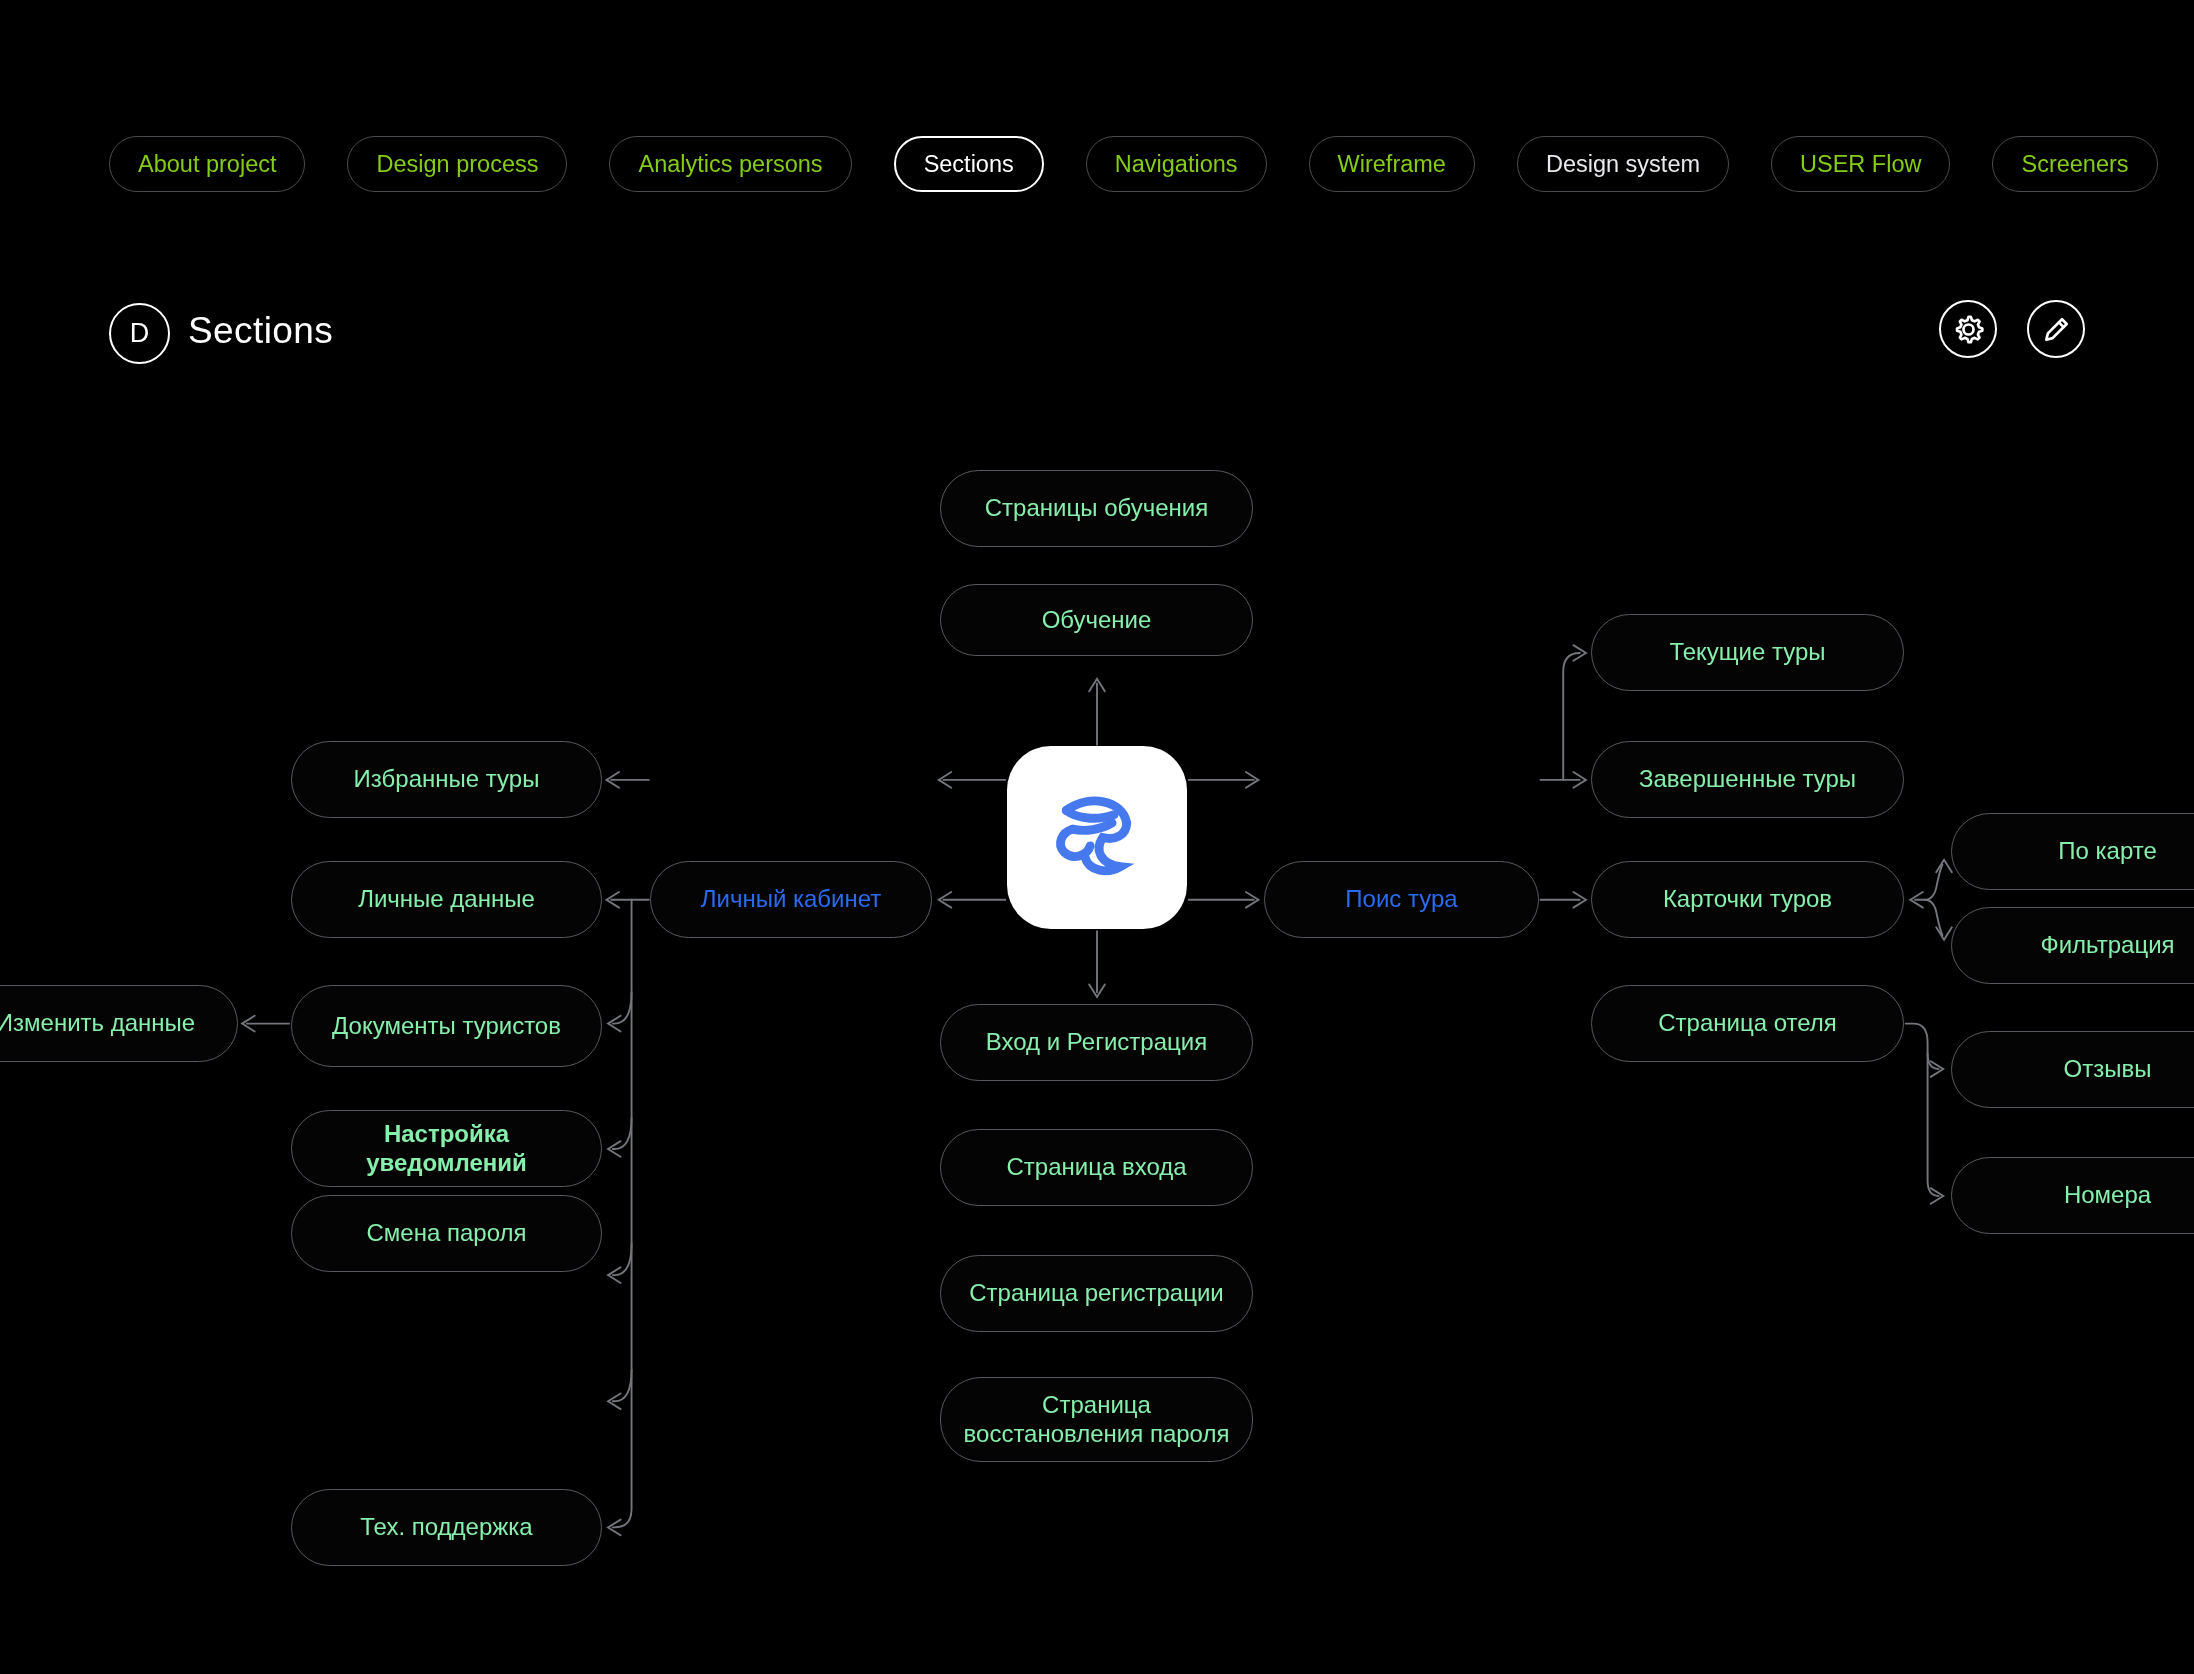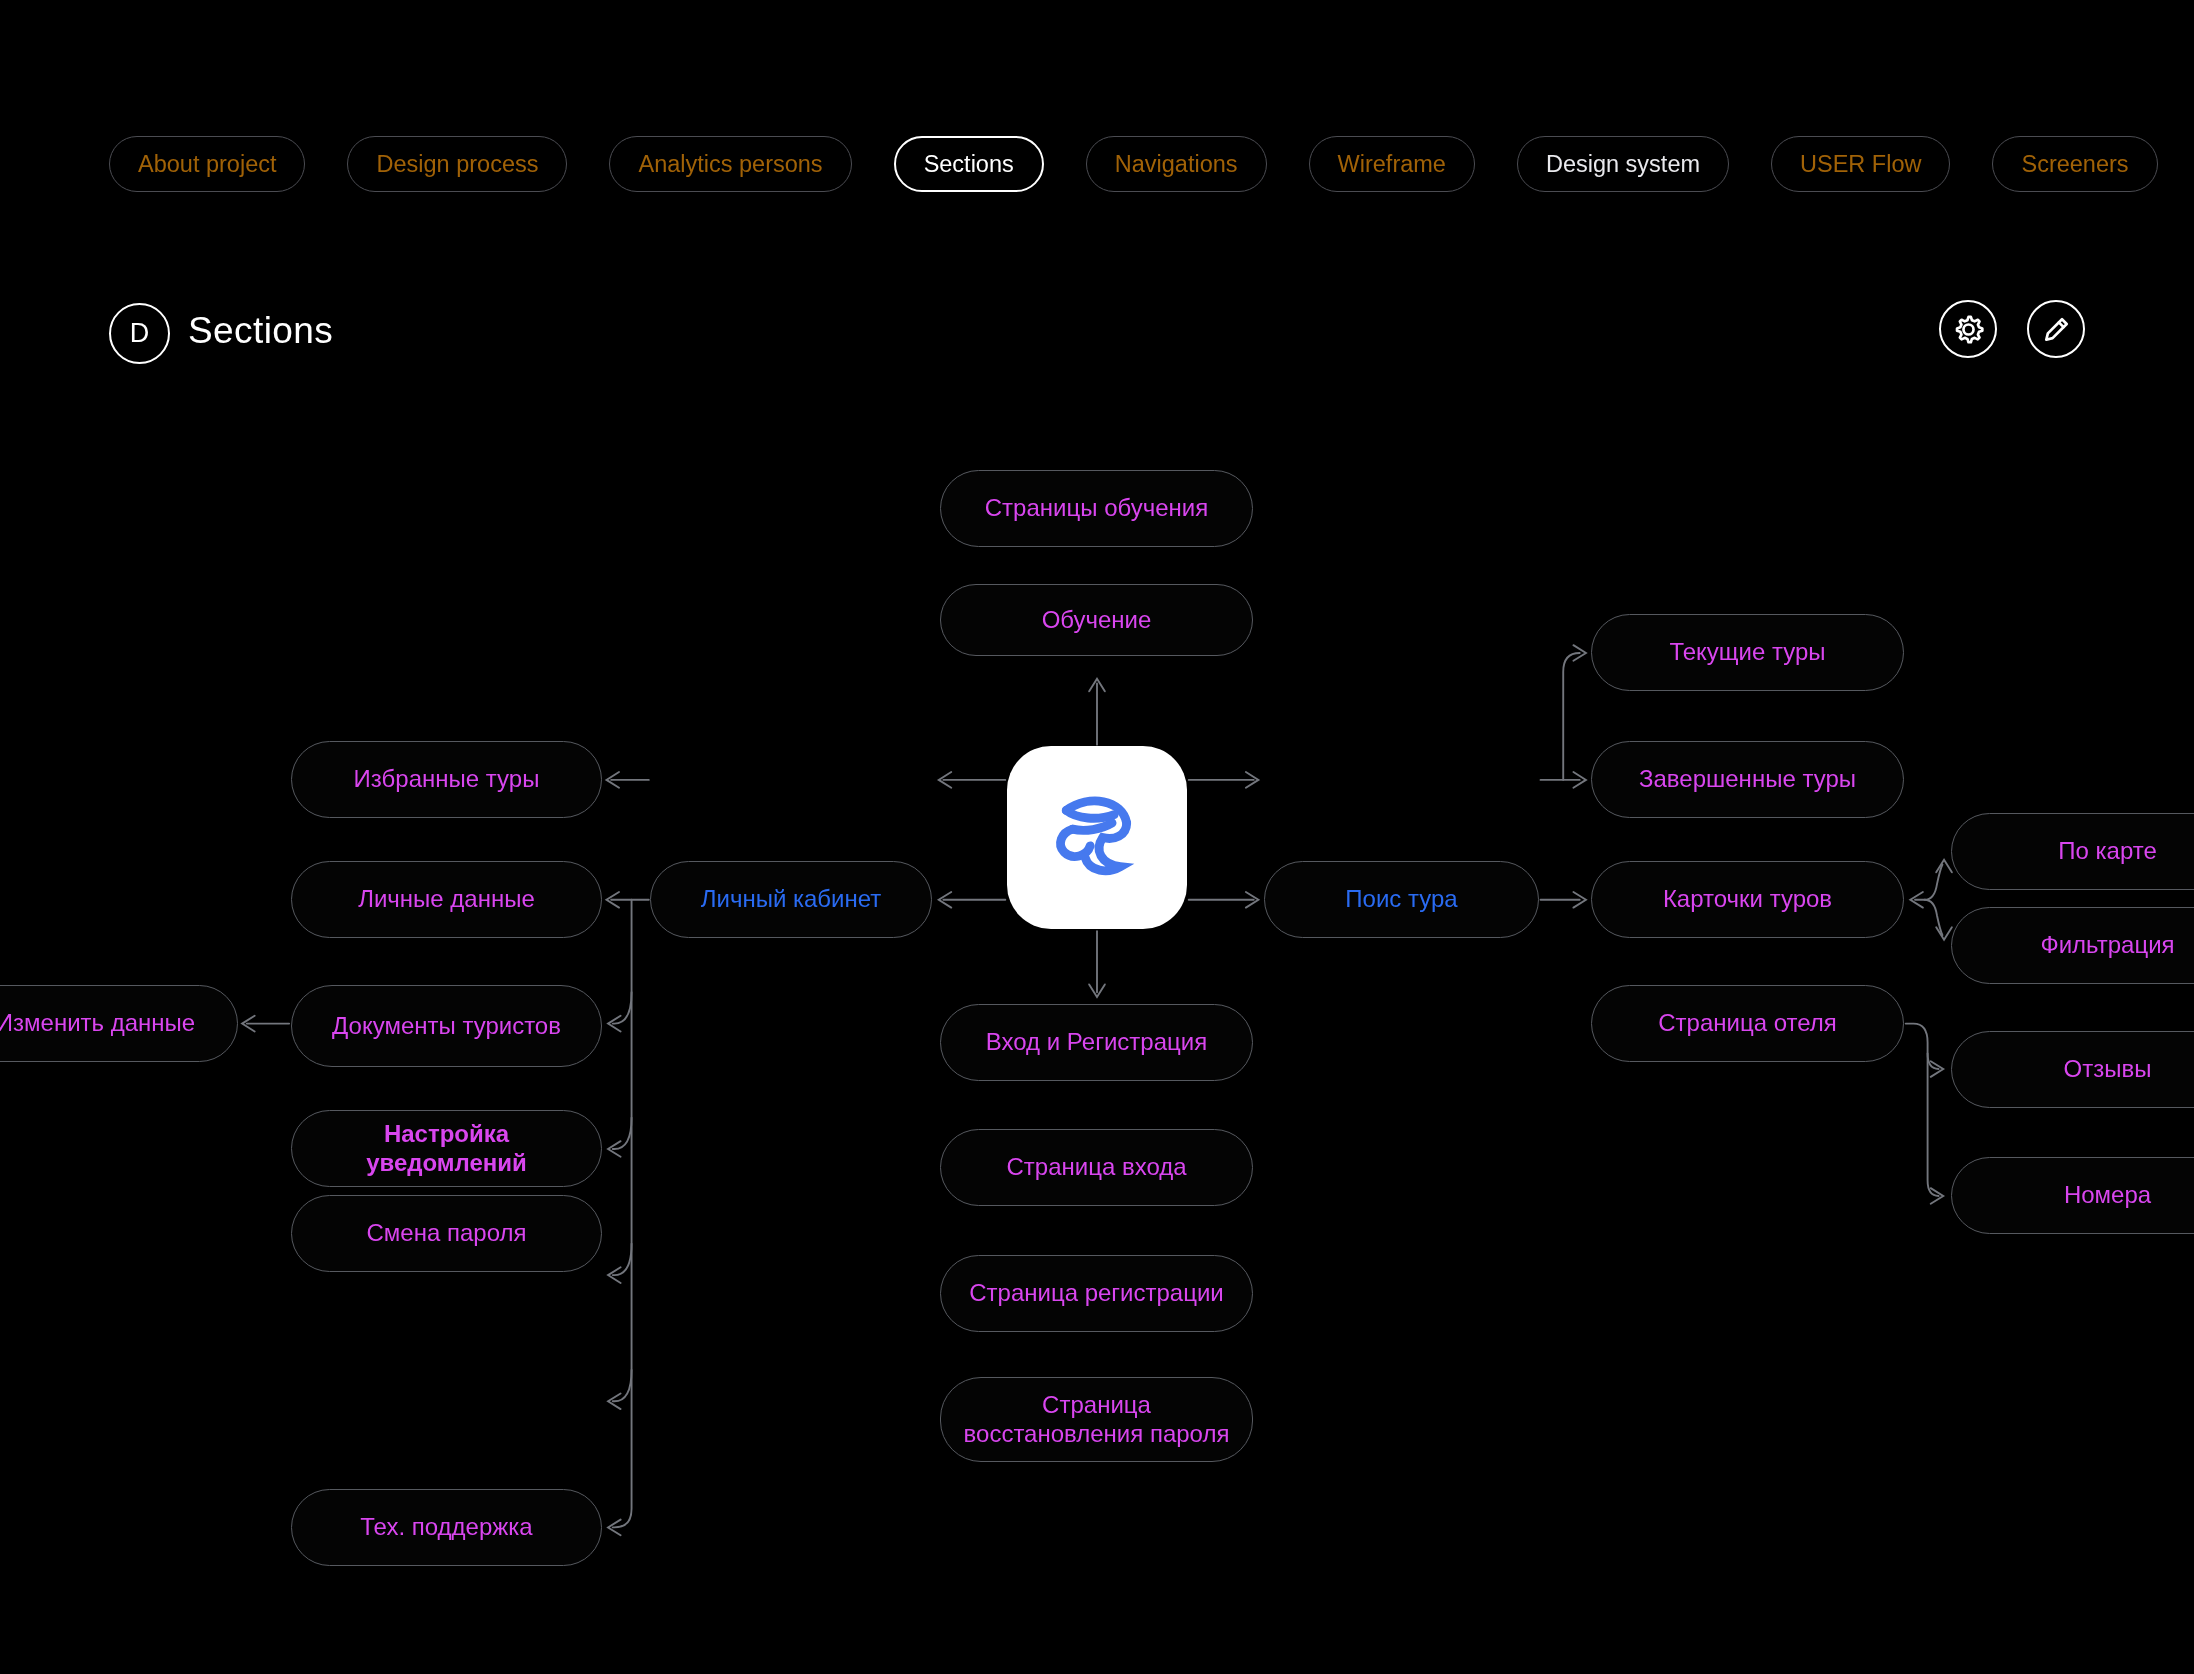--- a/index.html
+++ b/index.html
@@ -6,21 +6,21 @@
   body{
     width:2194px;height:1675px;position:relative;overflow:hidden;
     font-family:"Liberation Sans","DejaVu Sans",sans-serif;
     -webkit-font-smoothing:antialiased;
   }
   
   .nav{position:absolute;left:109px;top:136px;display:flex;gap:42px;height:56px;}
   .nav-pill{
     display:flex;align-items:center;justify-content:center;
     padding:0 28px;height:56px;border-radius:28px;
-    border:1.6px solid #4b4c52;color:#a16207;font-size:23.5px;white-space:nowrap;
+    border:1.6px solid #4b4c52;color:#84cc16;font-size:23.5px;white-space:nowrap;
     background:transparent;cursor:pointer;
   }
   .nav-pill.active{border:2px solid #ffffff;color:#ffffff;}
   .nav-pill.bright{color:#eaeaee;}
   
   .avatar{
     position:absolute;left:109px;top:303px;width:57px;height:57px;border-radius:50%;
     border:2px solid #ffffff;color:#ffffff;font-size:27px;
     display:flex;align-items:center;justify-content:center;
   }
@@ -33,21 +33,21 @@
     border:2px solid #ffffff;display:flex;align-items:center;justify-content:center;
     background:transparent;cursor:pointer;
   }
   #gear-btn{left:1939px;} #edit-btn{left:2027px;}
   .icon-btn svg{display:block;}
   
   #canvas{position:absolute;left:0;top:0;width:2194px;height:1675px;}
   #wires{position:absolute;left:0;top:0;}
   .node{
     position:absolute;border:1.6px solid #56595f;border-radius:41px;
-    background:#040404;color:#d946ef;font-size:24px;line-height:1.18;
+    background:#040404;color:#86efac;font-size:24px;line-height:1.18;
     display:flex;align-items:center;justify-content:center;text-align:center;
     padding:0 14px;box-sizing:border-box;cursor:pointer;
   }
   .node.blue{color:var(--accent,#2a6bf2);}
   .logo-box{
     position:absolute;background:#ffffff;border-radius:44px;cursor:pointer;
     display:flex;align-items:center;justify-content:center;
   }
 </style>
 </head>

